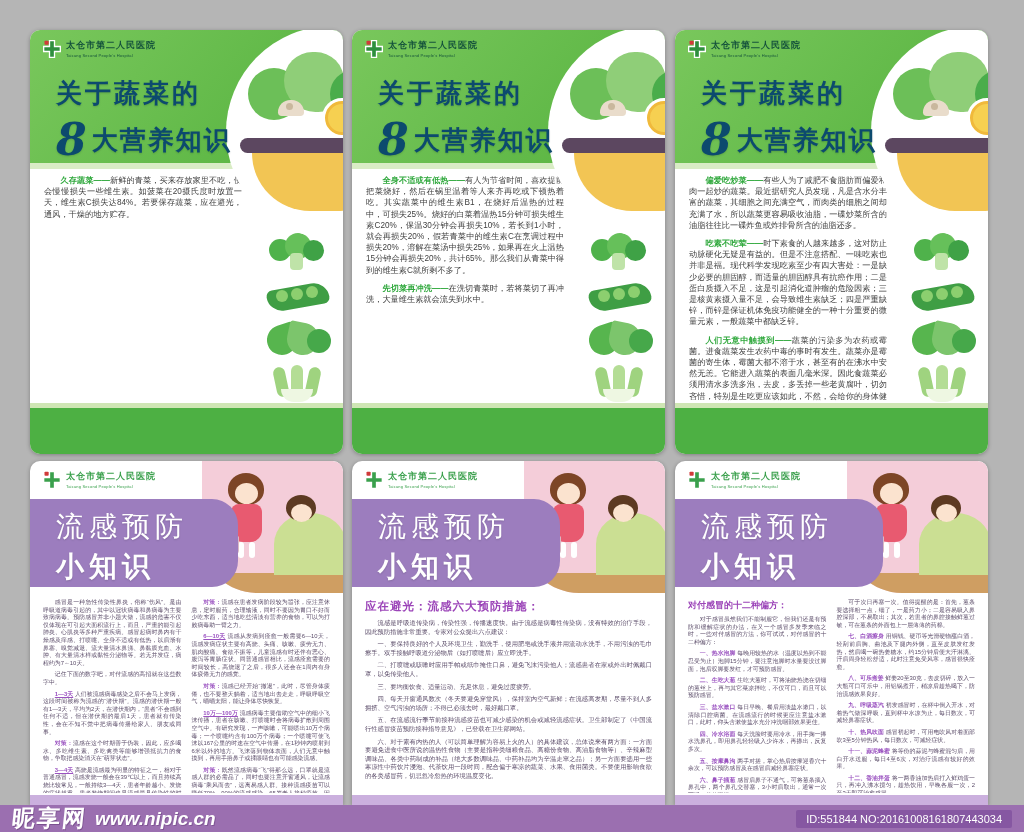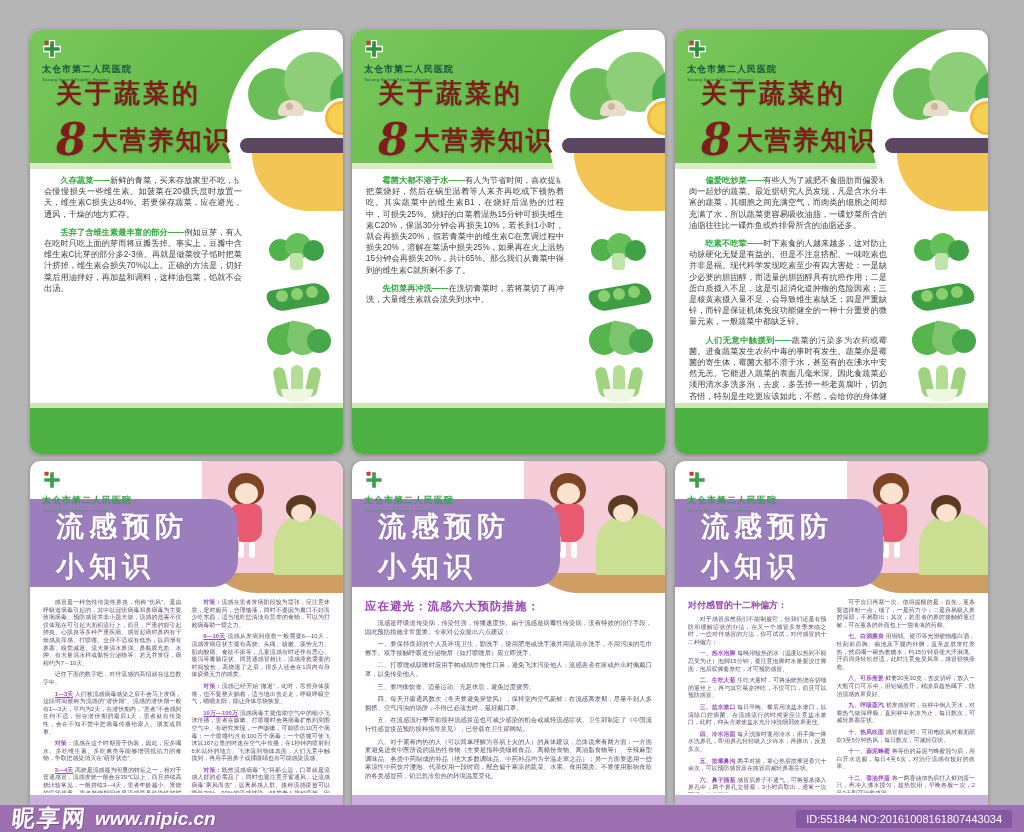--- a/index.html
+++ b/index.html
@@ -8,27 +8,27 @@
   .poster{position:absolute;width:313px;background:#fff;border-radius:10px;overflow:hidden;
           box-shadow:0 1px 4px rgba(0,0,0,.3);}
   .c1{left:30px}.c2{left:352px}.c3{left:675px}
   .veg{top:30px;height:424px;}
   .flu{top:461px;height:344px;border-radius:10px 10px 0 0;}
 
   
   .veg-header{position:absolute;left:0;top:0;right:0;height:133px;
               background:linear-gradient(130deg,#79c75c,#55b23e);}
   .veg-strip{position:absolute;left:0;top:133px;right:0;height:6px;background:#d9ecc5;}
-  .logo{position:absolute;left:12px;top:9px;display:flex;align-items:flex-start;gap:4px;z-index:5;flex-direction:column;}
+  .logo{position:absolute;left:12px;top:9px;display:flex;align-items:flex-start;gap:4px;z-index:5;}
   .logo svg{width:20px;height:20px;display:block;}
   .logo-cn{font-size:9px;font-weight:bold;letter-spacing:1px;white-space:nowrap;}
   .logo-en{font-size:4px;letter-spacing:.2px;white-space:nowrap;margin-top:1px;}
   .veg .logo-cn,.veg .logo-en{color:#14523b;}
   .flu .logo-cn,.flu .logo-en{color:#3aa04c;}
-  .veg-title{position:absolute;left:26px;top:46px;z-index:4;color:#7f1d1d;}
+  .veg-title{position:absolute;left:26px;top:46px;z-index:4;color:#0c4a6e;}
   .veg-t1{font-size:26px;font-weight:bold;letter-spacing:3px;text-shadow:0 1px 2px rgba(0,0,0,.15);}
   .veg-t2{font-size:26px;font-weight:bold;letter-spacing:2px;margin-top:3px;text-shadow:0 1px 2px rgba(0,0,0,.15);}
   .eight{font-family:"DejaVu Serif",serif;font-style:italic;font-size:44px;font-weight:bold;
          vertical-align:-6px;margin-right:3px;}
   .bowl-circle{position:absolute;left:196px;top:-4px;width:212px;height:212px;background:#fff;
                border-radius:50%;z-index:3;}
   .bowl-circle i{position:absolute;display:block;}
   .g1{left:22px;top:42px;width:52px;height:52px;border-radius:50%;background:#6cbf58;}
   .g2{left:58px;top:26px;width:60px;height:60px;border-radius:50% 50% 45% 55%;background:#8fce78;}
   .g3{left:104px;top:44px;width:48px;height:48px;border-radius:50%;background:#4aad4b;}
@@ -74,21 +74,21 @@
   .g-leg1{left:36px;top:81px;width:6px;height:16px;background:#fff;border-radius:3px;}
   .g-leg2{left:47px;top:81px;width:6px;height:16px;background:#fff;border-radius:3px;}
   .aidbox{left:12px;top:74px;width:23px;height:17px;background:#fff;border-radius:3px;border:1px solid #d9b9c6;}
   .aidcross-v{left:21px;top:77px;width:4px;height:10px;background:#e04545;}
   .aidcross-h{left:18px;top:80px;width:10px;height:4px;background:#e04545;}
   .blanket{left:72px;top:52px;width:72px;height:62px;border-radius:50% 50% 0 0;background:#cbdf93;}
   .b-hair{left:84px;top:34px;width:30px;height:26px;border-radius:50%;background:#5d3a22;}
   .b-face{left:89px;top:43px;width:21px;height:18px;border-radius:50%;background:#fbe3cf;}
   .flu-band{position:absolute;left:0;top:38px;width:208px;height:88px;background:#9c7dbe;
             border-radius:0 26px 26px 0;z-index:4;color:#fff;padding-left:26px;box-sizing:border-box;}
-  .flu-b1{font-size:28px;font-weight:bold;letter-spacing:5px;margin-top:9px;text-shadow:0 1px 2px rgba(0,0,0,.15);}
+  .flu-b1{font-size:28px;font-weight:normal;letter-spacing:5px;margin-top:9px;text-shadow:0 1px 2px rgba(0,0,0,.15);}
   .flu-b2{font-size:28px;font-weight:bold;letter-spacing:5px;margin-top:2px;text-shadow:0 1px 2px rgba(0,0,0,.15);}
   .flu-body{position:absolute;left:13px;right:13px;top:138px;bottom:12px;overflow:hidden;}
   .two-col{display:flex;gap:10px;}
   .flu-col{flex:1;min-width:0;}
   .flu-body p{margin:0 0 4px;text-indent:2em;font-size:5.9px;line-height:7.6px;color:#5a4b68;text-align:justify;}
   .mid p{font-size:6.3px;line-height:8.6px;}
   .flead{color:#9a52c0;font-weight:bold;}
   .u{text-decoration:underline;}
   .flu-heading{font-size:11.5px;font-weight:bold;color:#9b44b8;margin:0 0 5px;letter-spacing:1px;}
   .flu-heading6{font-size:9px;font-weight:bold;color:#9b44b8;margin:0 0 4px;}
@@ -131,21 +131,20 @@
         <div class="logo-en">Taicang Second People's Hospital</div>
       </span>
     </div>
     <div class="veg-title">
       <div class="veg-t1">关于蔬菜的</div>
       <div class="veg-t2"><span class="eight">8</span><span>大营养知识</span></div>
     </div>
     <div class="veg-strip"></div>
     <div class="veg-text">
       <p><span class="vlead">久存蔬菜——</span><span>新鲜的青菜，买来存放家里不吃，便会慢慢损失一些维生素。如菠菜在20摄氏度时放置一天，维生素C损失达84%。若要保存蔬菜，应在避光，通风，干燥的地方贮存。</span></p>
-      <p><span class="vlead">丢弃了含维生素最丰富的部分——</span><span>例如豆芽，有人在吃时只吃上面的芽而将豆瓣丢掉。事实上，豆瓣中含维生素C比芽的部分多2-3倍。再就是做菜饺子馅时把菜汁挤掉，维生素会损失70%以上。正确的方法是，切好菜后用油拌好，再加盐和调料，这样油包菜，馅就不会出汤。</span></p>
     </div>
     <div class="veg-icons">
       <div class="vicon">
           <i class="b1"></i>
           <i class="b2"></i>
           <i class="b3"></i>
           <i class="bstem"></i>
         </div>
       <div class="vicon">
           <i class="pod"></i>
@@ -191,21 +190,21 @@
         <div class="logo-cn">太仓市第二人民医院</div>
         <div class="logo-en">Taicang Second People's Hospital</div>
       </span>
     </div>
     <div class="veg-title">
       <div class="veg-t1">关于蔬菜的</div>
       <div class="veg-t2"><span class="eight">8</span><span>大营养知识</span></div>
     </div>
     <div class="veg-strip"></div>
     <div class="veg-text">
-      <p><span class="vlead">霉菌大都不溶于水——</span><span>有人为节省时间，喜欢提前把菜烧好，然后在锅里温着等人来齐再吃或下顿热着吃。其实蔬菜中的维生素B1，在烧好后温热的过程中，可损失25%。烧好的白菜着温热15分钟可损失维生素C20%，保温30分钟会再损失10%，若长到1小时，就会再损失20%，假若青菜中的维生素C在烹调过程中损失20%，溶解在菜汤中损失25%，如果再在火上温热15分钟会再损失20%，共计65%。那么我们从青菜中得到的维生素C就所剩不多了。</span></p>
+      <p><span class="vlead">全身不适或有低热——</span><span>有人为节省时间，喜欢提前把菜烧好，然后在锅里温着等人来齐再吃或下顿热着吃。其实蔬菜中的维生素B1，在烧好后温热的过程中，可损失25%。烧好的白菜着温热15分钟可损失维生素C20%，保温30分钟会再损失10%，若长到1小时，就会再损失20%，假若青菜中的维生素C在烹调过程中损失20%，溶解在菜汤中损失25%，如果再在火上温热15分钟会再损失20%，共计65%。那么我们从青菜中得到的维生素C就所剩不多了。</span></p>
       <p><span class="vlead">先切菜再冲洗——</span><span>在洗切青菜时，若将菜切了再冲洗，大量维生素就会流失到水中。</span></p>
     </div>
     <div class="veg-icons">
       <div class="vicon">
           <i class="b1"></i>
           <i class="b2"></i>
           <i class="b3"></i>
           <i class="bstem"></i>
         </div>
       <div class="vicon">

